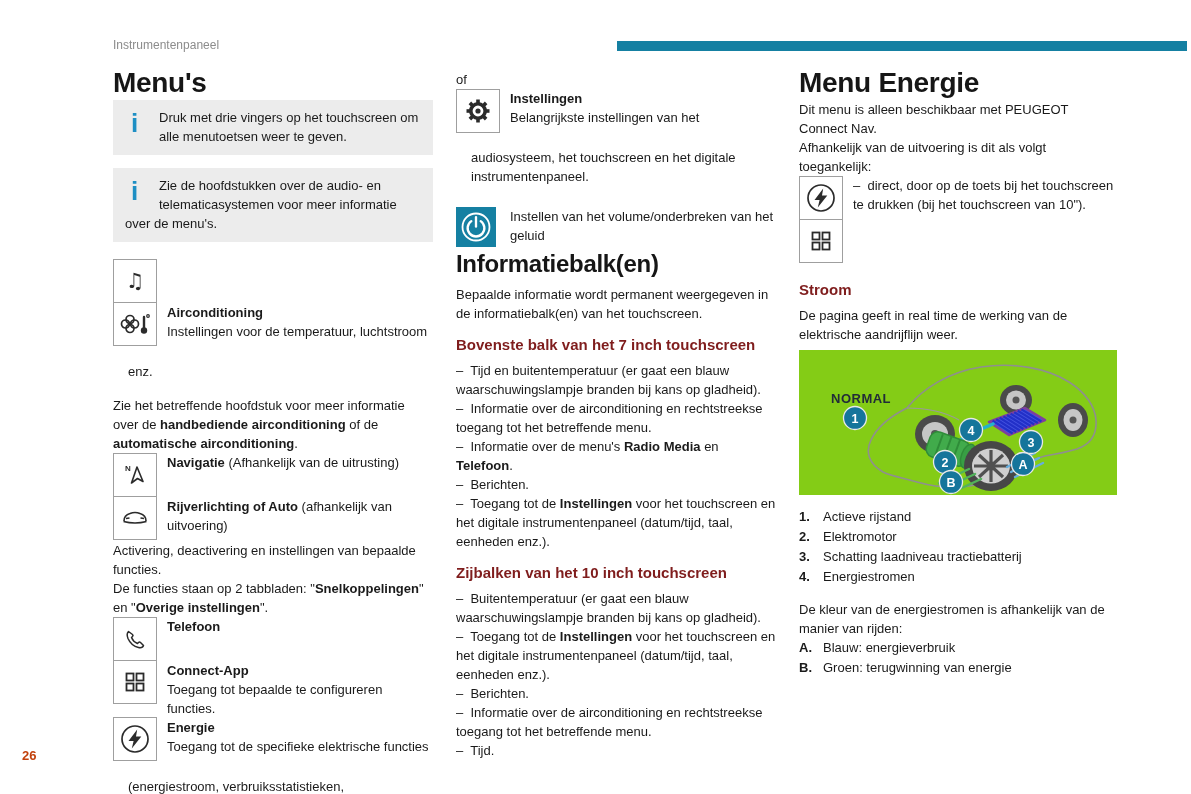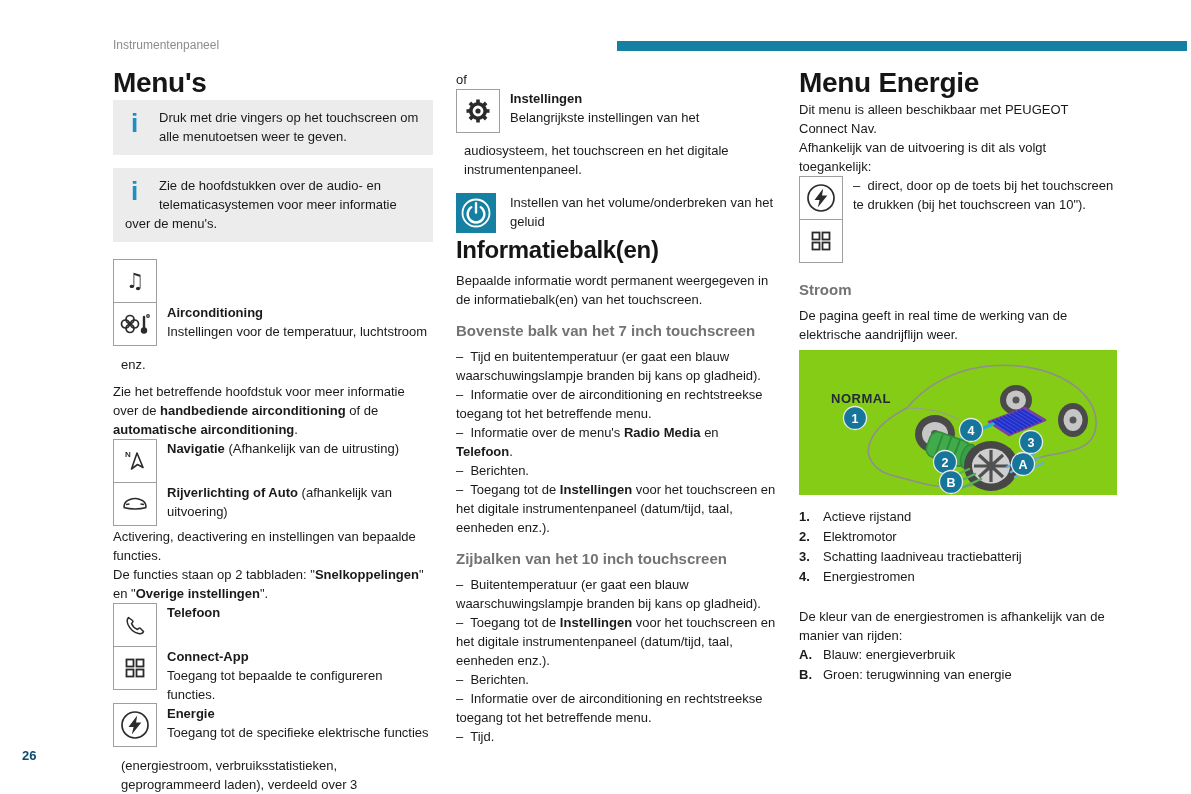--- a/index.html
+++ b/index.html
@@ -3,59 +3,59 @@
 <meta charset="utf-8">
 <style>
   html,body{margin:0;padding:0;}
   body{
     width:1191px;height:794px;position:relative;overflow:hidden;
     background:#ffffff;color:#1a1a1a;
     font-family:"Liberation Sans", sans-serif;
   }
   .crumb{position:absolute;left:113px;top:38px;font-size:12px;color:#8c8c8c;}
   .topbar{position:absolute;left:617px;top:41px;width:570px;height:10px;background:#1580a2;}
-  .pagenum{position:absolute;left:22px;top:748px;font-size:13px;font-weight:bold;color:#0c4a6e;}
+  .pagenum{position:absolute;left:22px;top:748px;font-size:13px;font-weight:bold;color:#c2410c;}
 
   .col{position:absolute;top:70px;width:320px;}
   #col-left{left:113px;}
   #col-mid{left:456px;}
   #col-right{left:799px;}
 
   h1{font-size:28px;line-height:26px;margin:0 0 4px;font-weight:bold;letter-spacing:-0.3px;color:#161616;}
   h2{font-size:24px;line-height:26px;margin:0 0 8px;font-weight:bold;letter-spacing:-0.3px;color:#161616;}
-  h3{font-size:15px;line-height:20px;margin:12px 0 6px;font-weight:bold;color:#737373;}
+  h3{font-size:15px;line-height:20px;margin:12px 0 6px;font-weight:bold;color:#7f1d1d;}
   p{font-size:13px;line-height:19px;margin:0;}
   .bullet{white-space:pre-wrap;}
 
   .note{background:#ececec;padding:8px 12px 9px;margin:0 0 13px;overflow:hidden;}
   .note .note-i{
     float:left;width:16px;height:36px;margin:1px 12px 0 6px;
     color:#1e8fc4;font-weight:bold;font-size:26px;line-height:28px;
     font-family:"Liberation Sans",sans-serif;
   }
   .note p{font-size:13px;line-height:19px;}
 
   .irow{position:relative;min-height:44px;padding-left:54px;}
   .irow + .irow .ibox{top:-1px;}
   .ibox{
     position:absolute;left:0;top:0;width:44px;height:44px;box-sizing:border-box;
     border:1px solid #9f9f9f;background:#fff;
     display:flex;align-items:center;justify-content:center;
   }
   .ibox.blue{width:40px;height:40px;border:none;background:#1580a2;}
   .gmusic{font-family:"DejaVu Sans",sans-serif;font-size:21px;line-height:21px;color:#2b2b2b;}
-  .cont{margin:8px;}
+  .cont{margin:15px;}
   .spacer6{height:6px;}
   .spacer4{height:4px;}
 
   .diagram{width:318px;height:145px;margin:6px 0 12px;position:relative;background:#84cc16;}
   .nli{display:flex;font-size:13px;line-height:20px;}
   .nli .n{width:24px;font-weight:bold;flex:0 0 24px;}
   .legend{margin:0 0 0;}
-  .colors-para{margin-top:20px;}
+  .colors-para{margin-top:13px;}
 </style>
 </head>
 <body>
 
 <div class="crumb">Instrumentenpaneel</div>
 <div class="topbar"></div>
 <div class="pagenum">26</div>
 
 <div class="col" id="col-left">
   <h1>Menu's</h1>

